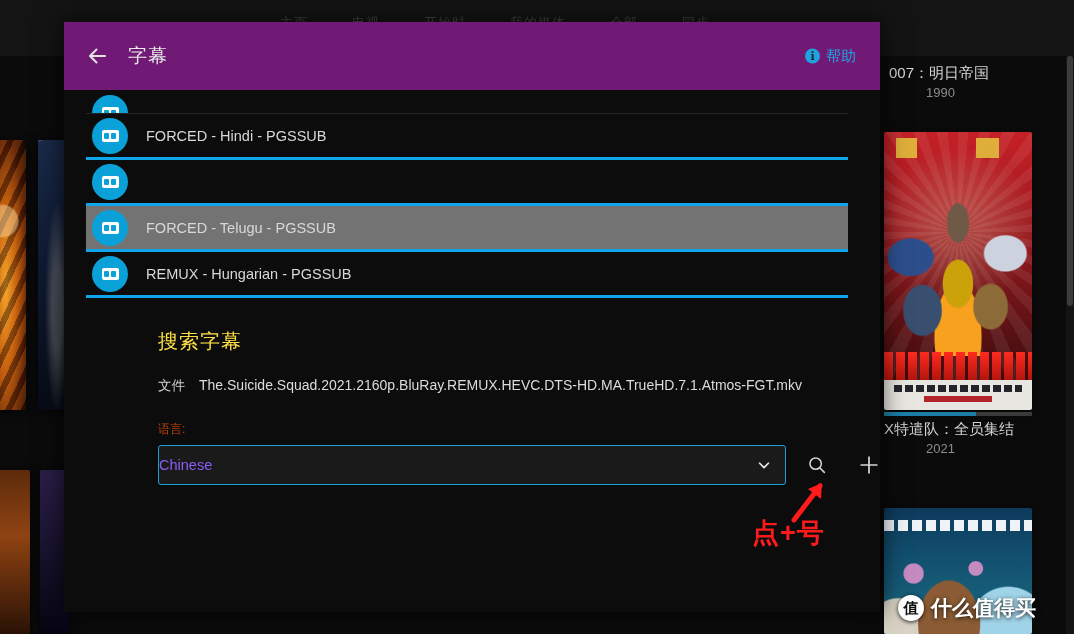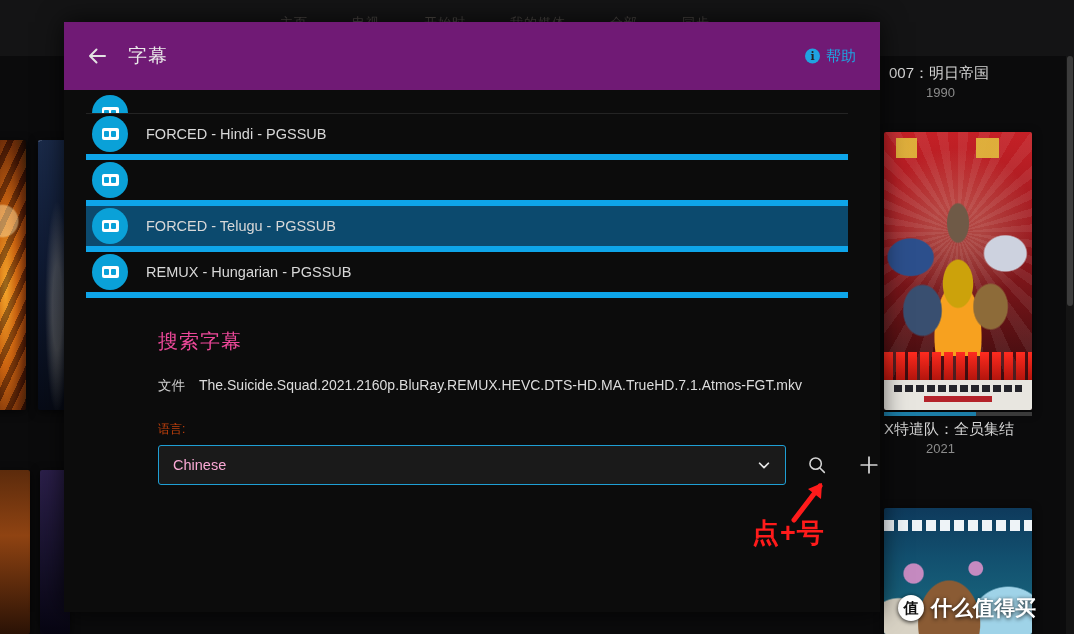--- a/index.html
+++ b/index.html
@@ -181,62 +181,62 @@
     width:15px;height:15px;border-radius:50%;background:#1fa3e0;color:#242424;
     font-size:11px;font-weight:bold;line-height:15px;text-align:center;
     font-family:"DejaVu Serif",serif;
   }
 
   
   #sub-list{position:relative;padding-top:0;}
   .sub-row{
     position:relative;height:46px;display:flex;align-items:center;
     padding-left:34px;cursor:pointer;
-    border-bottom:6px solid #0ea5e9;
+    border-bottom:3px solid #0ea5e9;
     margin-left:22px;margin-right:0;width:762px;box-sizing:border-box;
   }
   .sub-row.partial{height:24px;border-bottom:1px solid #242424;overflow:hidden;}
-  .sub-row.hovered{background:#0c4a6e;}
+  .sub-row.hovered{background:#737373;}
   .cc-icon{
     position:absolute;left:6px;top:50%;transform:translateY(-50%);
     width:36px;height:36px;border-radius:50%;background:#0aa1d8;
     display:flex;align-items:center;justify-content:center;
   }
   .cc-icon .cc-box{
     width:17px;height:12px;border-radius:2px;background:#fff;
     display:flex;align-items:center;justify-content:center;gap:1.5px;
   }
   .cc-icon .cc-box i{
     display:block;width:5px;height:6px;border-radius:1px;
     background:#0aa1d8;
   }
   .sub-label{color:#d8d8d8;font-size:14.5px;margin-left:26px;}
 
   
   #search-section{padding:0 0 0 22px;}
   #search-heading{
-    color:#ec4899;font-size:20px;margin:30px 0 0 72px;letter-spacing:1px;
+    color:#fde047;font-size:20px;margin:30px 0 0 72px;letter-spacing:1px;
   }
   #file-line{
     display:flex;align-items:baseline;gap:14px;margin:22px 0 0 72px;text-align:right;
   }
   #file-label{color:#cfcfcf;font-size:13.5px;}
   #file-name{color:#dcdcdc;font-size:14px;}
   #lang-label{
     color:#c2410c;font-size:12px;margin:26px 0 0 72px;
   }
   #lang-row{
     display:flex;align-items:center;margin:7px 0 0 72px;
   }
   #lang-select{
     position:relative;width:650px;height:40px;box-sizing:border-box;
     background:#1a1a1a;border:1px solid #1f9fd4;border-radius:3px;
     display:flex;align-items:center;
   }
-  #lang-value{color:#f9a8d4;font-size:14.5px;margin-left:14px;}
+  #lang-value{color:#8b5cf6;font-size:14.5px;}
   #lang-chevron{
     position:absolute;right:14px;top:50%;transform:translateY(-50%);
     width:14px;height:14px;
   }
   #search-icon-btn{margin-left:20px;cursor:pointer;width:22px;height:22px;}
   #add-icon-btn{margin-left:30px;cursor:pointer;width:22px;height:22px;}
 
   
   #annot-arrow{position:absolute;left:786px;top:478px;}
   #annot-text{

